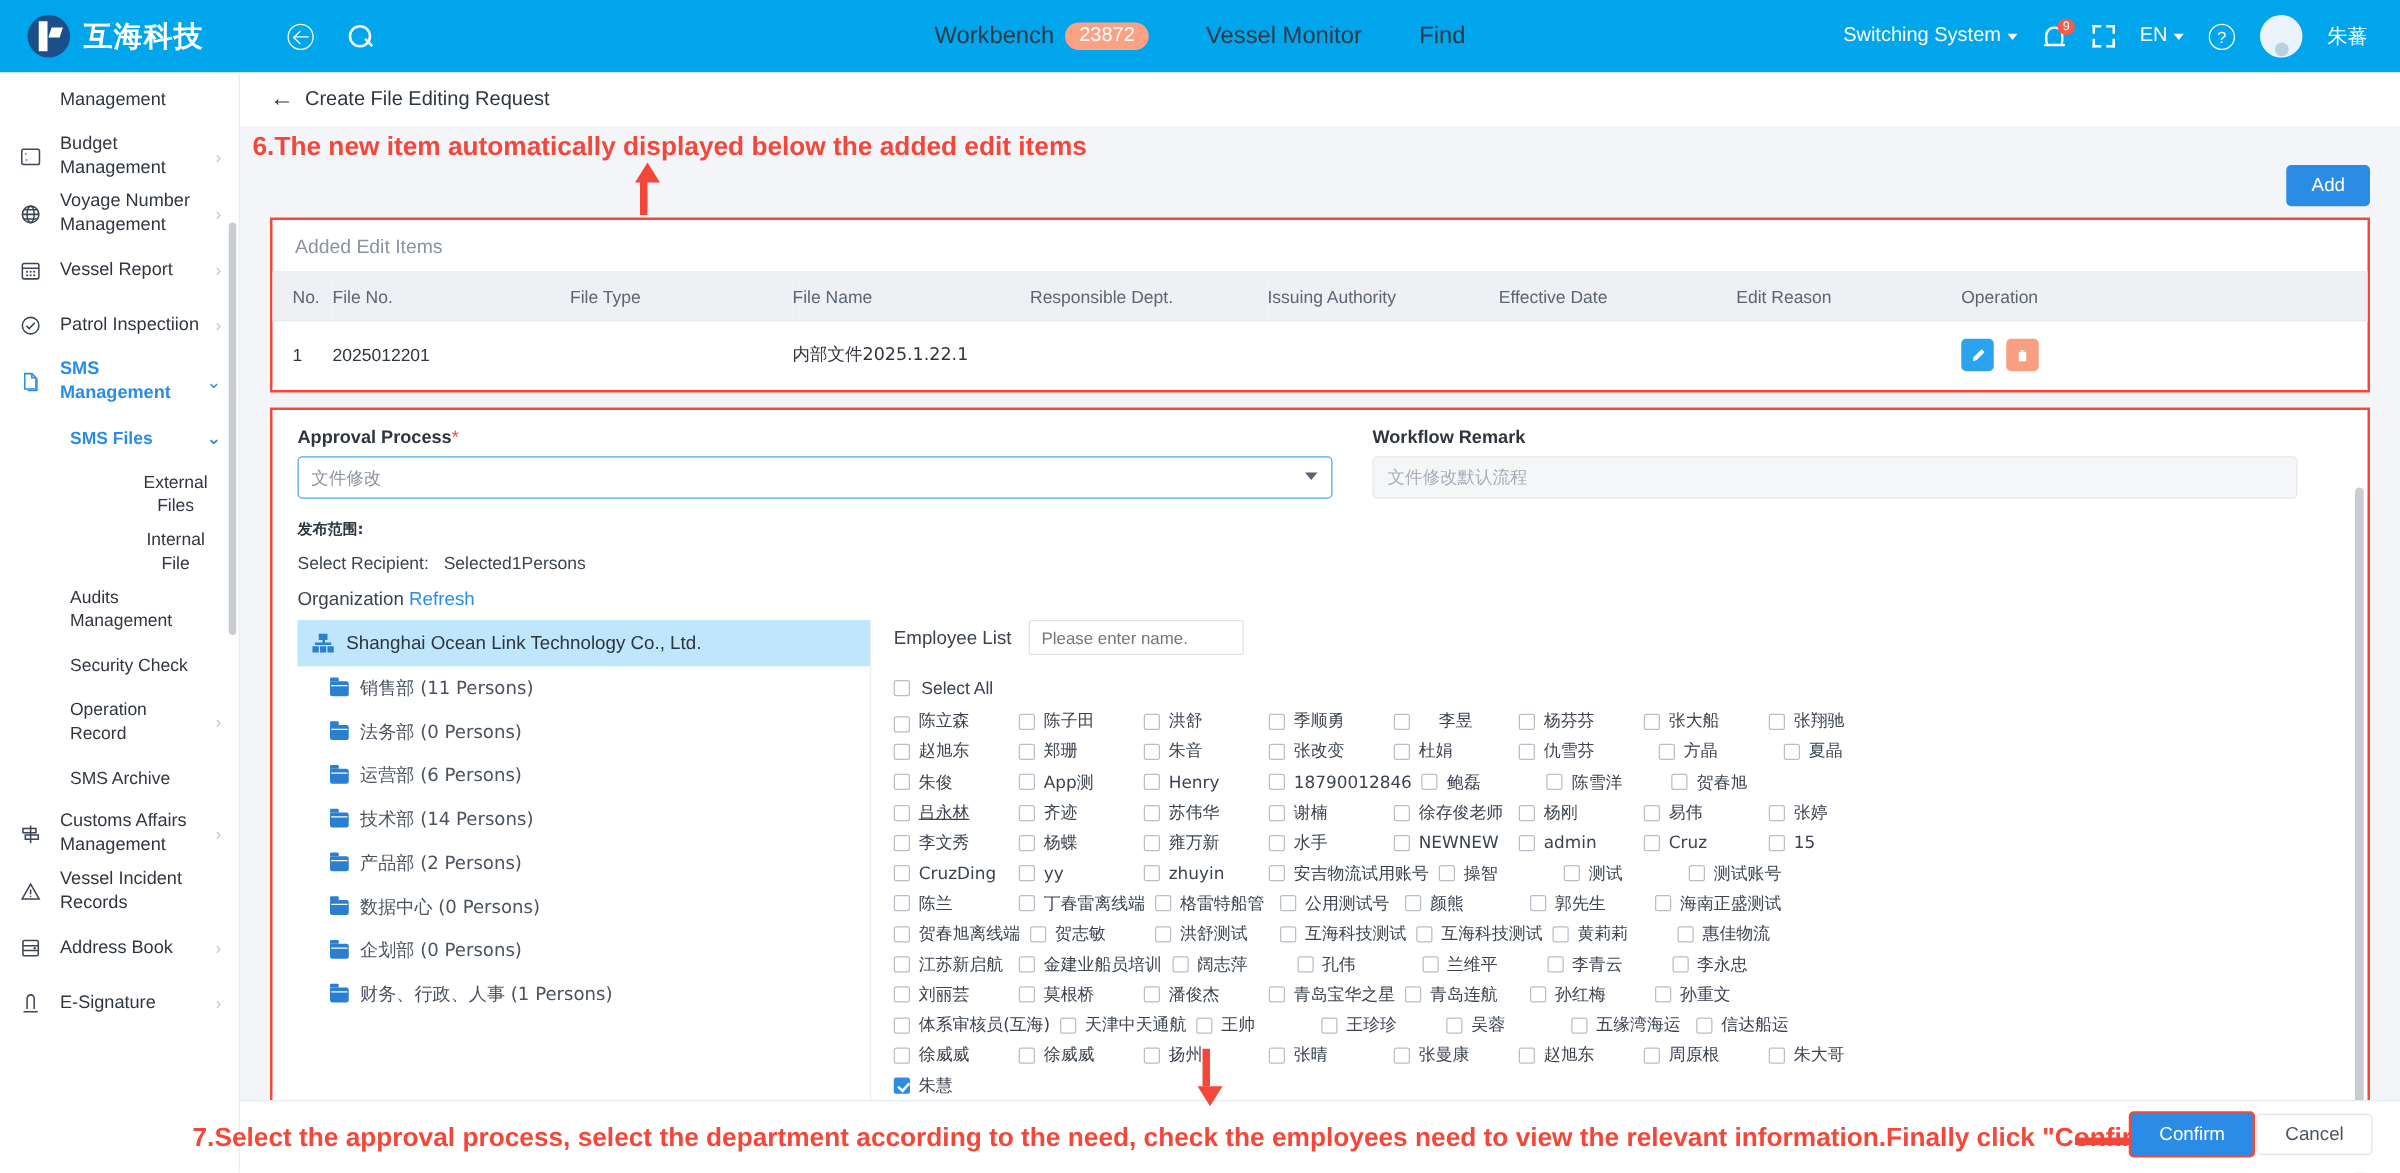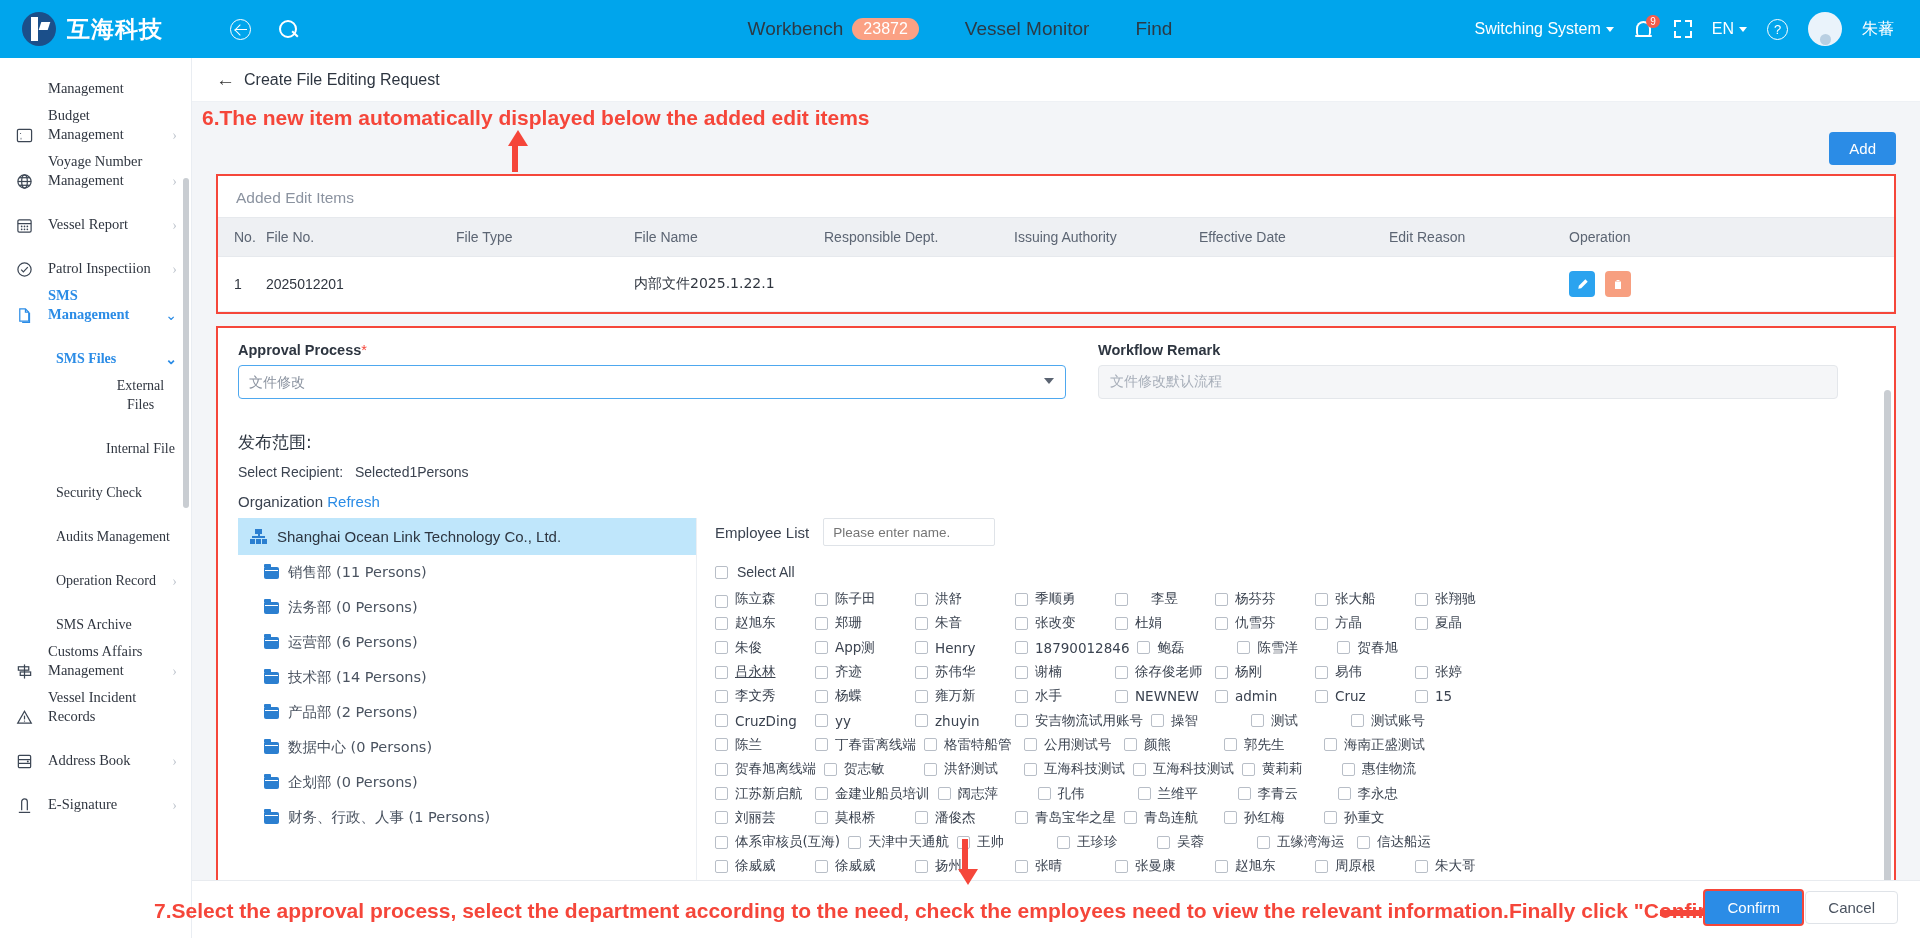--- a/index.html
+++ b/index.html
@@ -106,22 +106,22 @@
   .av-head:after{content:"";position:absolute;left:-5px;top:12px;width:21px;height:11px;border-radius:10px 10px 0 0;background:#b9cfe2;}
   .uname { font-size: 16px; color: #fff; }
 
   
   .sidebar {
     position: absolute; top: 58px; left: 0; width: 192px; height: 880px;
     background: #fff; border-right: 1px solid #e9edf2; overflow: hidden;
   }
   .sb-scroll { position: relative; padding-top: 0; }
   .sb-row {
-    display: flex; align-items: flex-end; min-height: 44px; padding: 4px 14px 4px 16px;
-    font-size: 14.5px; color: #303640; cursor: pointer; position: relative; font-family: Liberation Serif, serif;
+    display: flex; align-items: center; min-height: 44px; padding: 4px 14px 4px 16px;
+    font-size: 14.5px; color: #303640; cursor: pointer; position: relative;
   }
   .sb-row .sb-ic { width: 22px; flex: 0 0 22px; color: #3c4654; display:flex; align-items:center;}
   .sb-row .sb-label { margin-left: 10px; flex: 1; line-height: 19px; }
   .sb-row .sb-arrow { color: #c2c8d0; font-size: 14px; margin-left: 6px; }
   .sb-row.active-parent .sb-label { color: #2b8ce6; font-weight: bold; }
   .sb-row.active-parent .sb-ic svg { stroke: #2b8ce6; }
   .sb-sub { font-size: 14px; color: #303640; }
   .sb-sub.lvl2 { padding-left: 46px; }
   .sb-sub.lvl3 { padding-left: 94px; }
   .sb-sub.blue { color: #2b8ce6; font-weight: bold; }
@@ -214,21 +214,21 @@
     padding: 0 10px; font-size: 14px; color: #8b93a0; background: #fff;
     font-family: "Liberation Sans", sans-serif; appearance: none; -webkit-appearance: none;
   }
   .sel-caret { position:absolute; right:12px; top:13px; width:0;height:0;
     border-left:5px solid transparent;border-right:5px solid transparent;border-top:6px solid #5b6472;}
   .remark {
     width: 740px; height: 34px; border: 1px solid #e4e7eb; border-radius: 4px;
     background: #f5f6f8; font-size: 14px; color: #a7aeb9; padding: 0 11px;
     font-family: "Liberation Sans", "DejaVu Sans", sans-serif;
   }
-  .scope-h { font-size: 17px; font-weight: normal; color: #2d3540; margin-top: 32px; font-family:"DejaVu Sans",sans-serif;}
+  .scope-h { font-size: 12px; font-weight: bold; color: #2d3540; margin-top: 16px; font-family:"DejaVu Sans",sans-serif;}
   .scope-sel { font-size: 14px; color: #3b4350; margin-top: 10px; }
   .org-h { font-size: 15px; color: #3b4350; margin-top: 13px; }
   .org-h a { color: #2b8ce6; cursor: pointer; }
 
   .twocol { display: flex; margin-top: 8px; }
   .orgcol { width: 458px; }
   .org-node-root {
     background: #bfe6fb; display: flex; align-items: center; gap: 10px;
     padding: 10px 12px; font-size: 15px; color: #2d3540; cursor: pointer;
   }
@@ -426,24 +426,24 @@
           <span class="sb-label">SMS Files</span>
           <span class="sb-arrow" style="color: rgb(43, 140, 230);">⌄</span>
         </div>
         <div class="sb-row sb-sub lvl3">
           <span class="sb-label" style="text-align: center;">External Files</span>
         </div>
         <div class="sb-row sb-sub lvl3">
           <span class="sb-label" style="text-align: center;">Internal File</span>
         </div>
         <div class="sb-row sb-sub lvl2">
+          <span class="sb-label">Audits Management</span>
+        </div>
+        <div class="sb-row sb-sub lvl2">
           <span class="sb-label">Security Check</span>
-        </div>
-        <div class="sb-row sb-sub lvl2">
-          <span class="sb-label">Audits Management</span>
         </div>
         <div class="sb-row sb-sub lvl2">
           <span class="sb-label">Operation Record</span>
           <span class="sb-arrow">›</span>
         </div>
         <div class="sb-row sb-sub lvl2">
           <span class="sb-label">SMS Archive</span>
         </div>
         <div class="sb-row">
           <span class="sb-ic">
@@ -693,21 +693,21 @@
                     <span class="zh">张改变</span>
                   </label>
                   <label class="cbcell" style="min-width: 92px; margin-right: 8px;">
                     <span class="cb"></span>
                     <span class="zh">杜娟</span>
                   </label>
                   <label class="cbcell" style="min-width: 92px; margin-right: 8px;">
                     <span class="cb"></span>
                     <span class="zh">仇雪芬</span>
                   </label>
-                  <label class="cbcell" style="min-width: 92px; margin-right: 8px;">
+                  <label class="cbcell" style="min-width: 92px; margin-right: 8px; margin-left: 12px;">
                     <span class="cb"></span>
                     <span class="zh">方晶</span>
                   </label>
                   <label class="cbcell" style="min-width: 92px; margin-right: 8px;">
                     <span class="cb"></span>
                     <span class="zh">夏晶</span>
                   </label>
                 </div>
                 <div class="cbrow">
                   <label class="cbcell" style="min-width: 92px; margin-right: 8px;">

